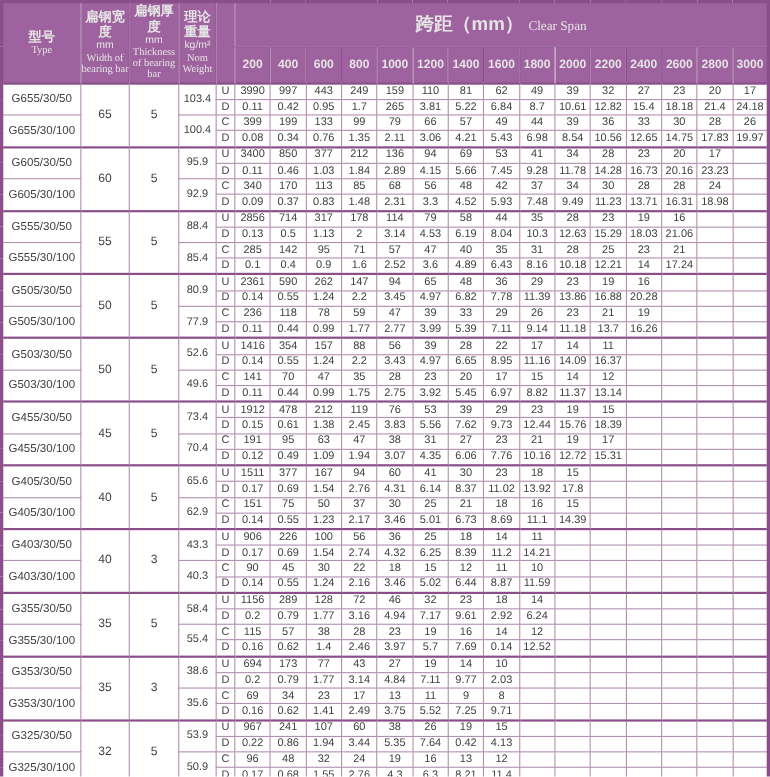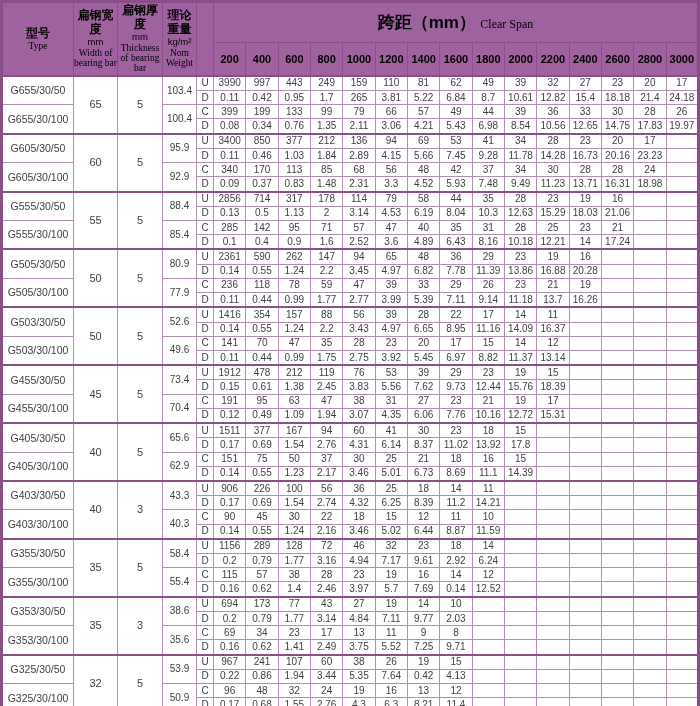--- a/index.html
+++ b/index.html
@@ -7,21 +7,21 @@
     --grid:#b18fb1;
     --heavy:#8a4f8a;
     --txt:#3f3f3f;
   }
   html,body{margin:0;padding:0;background:#fff;}
   body{width:700px;font-family:"Liberation Sans",sans-serif;color:var(--txt);}
   .page{width:700px;height:706px;box-sizing:border-box;background:#fff;}
   table{width:700px;height:706px;border-collapse:collapse;table-layout:fixed;border:3px solid var(--heavy);}
   col.c-type{width:72px;} col.c-w{width:44px;} col.c-t{width:45px;} col.c-wt{width:34px;} col.c-ud{width:17px;}
   thead th{
-    background:var(--purple);color:#000000;border:1px solid var(--heavy);
+    background:var(--purple);color:#e5e5e5;border:1px solid var(--heavy);
     font-weight:normal;padding:1px 0;overflow:hidden;vertical-align:middle;text-align:center;
   }
   thead tr.h1 th{height:32px;}
   thead tr.h2 th{height:26px;font-size:11px;font-weight:600;margin-top:24px;}
   thead{border-bottom:2px solid var(--heavy);}
   .zh{font-size:12px;font-weight:bold;display:block;line-height:1.15;}
   .unit{font-size:9.5px;display:block;line-height:1.15;}
   .en{font-size:9.5px;display:block;line-height:1.1;font-family:Liberation Serif, serif;}
   .span-title .zh{display:inline;font-size:17px;}
   .span-title .en{display:inline;font-size:12px;}

